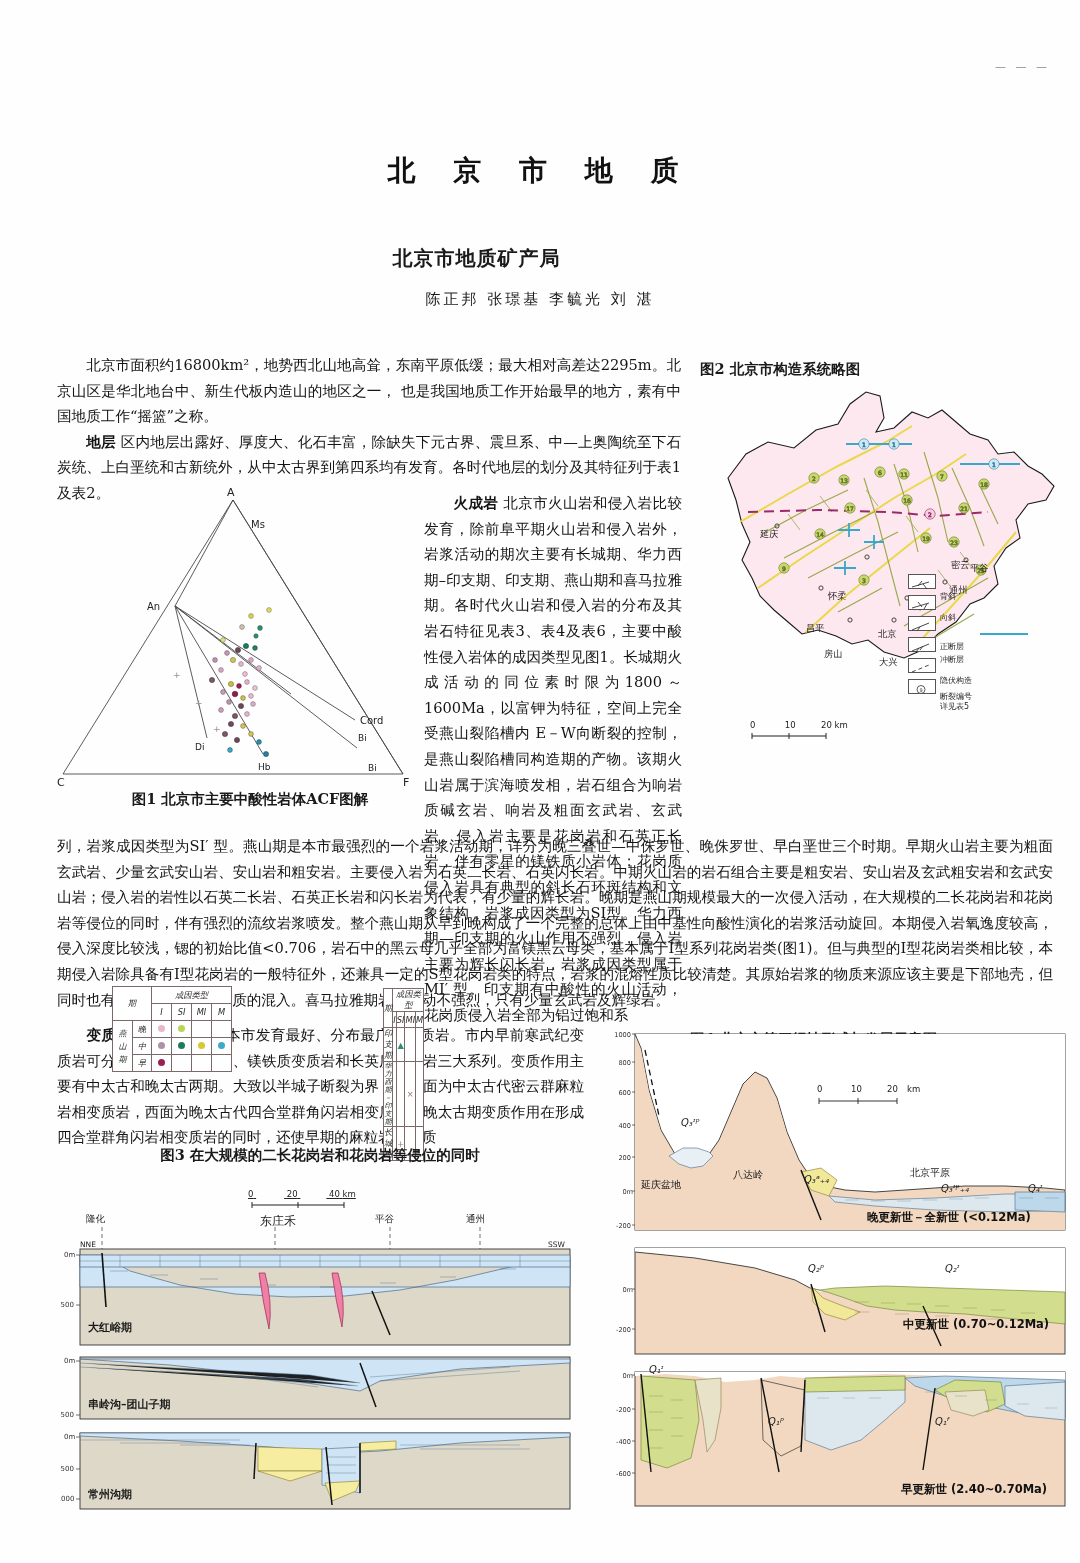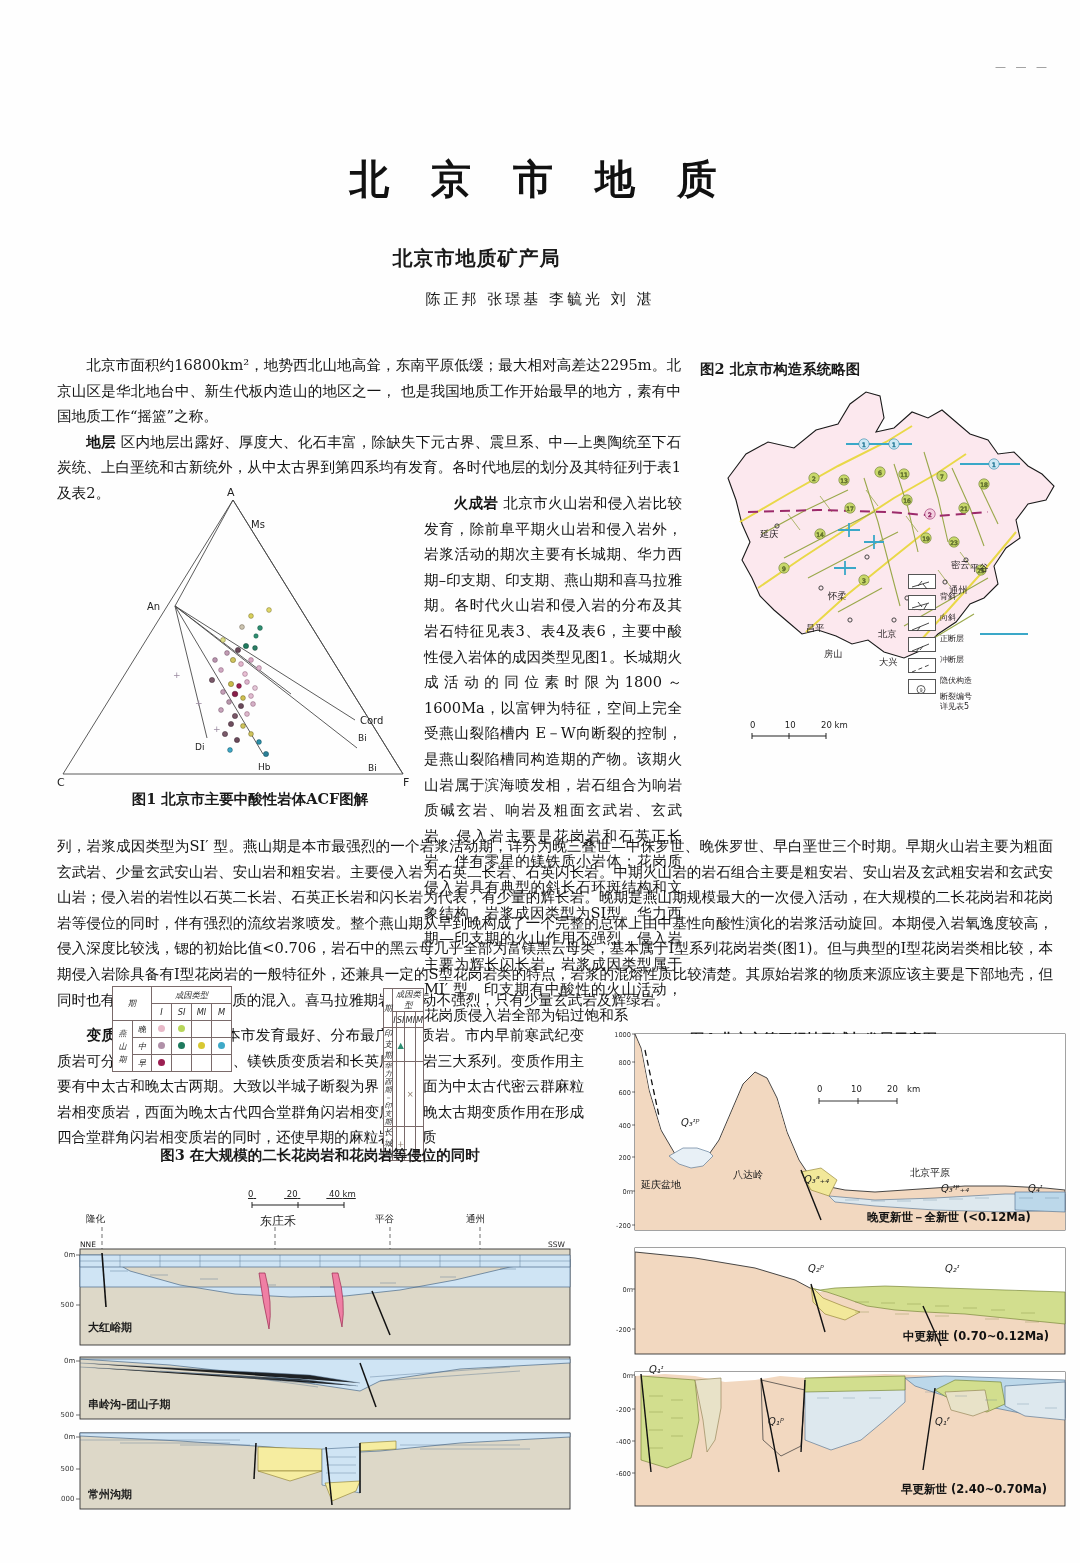--- a/index.html
+++ b/index.html
@@ -7,21 +7,21 @@
     width:1080px;height:1563px;position:relative;overflow:hidden;
     font-family:"DejaVu Sans","Liberation Sans",sans-serif;
     color:#1a1a1a;
   }
   .page{position:absolute;inset:0;background:#fefefe;}
 
   
   .corner-dashes{position:absolute;top:60px;right:30px;font-size:11px;letter-spacing:3px;color:#888;}
   .doc-title{
     position:absolute;top:152px;left:0;width:1080px;text-align:center;
-    font-size:40px;font-weight:bold;letter-spacing:14px;color:#111;
+    font-size:28px;font-weight:bold;letter-spacing:14px;color:#111;
     font-family:"DejaVu Sans","Liberation Sans",sans-serif;
   }
   .doc-org{
     position:absolute;top:245px;left:0;width:953px;text-align:center;
     font-size:20px;font-weight:bold;letter-spacing:1px;
   }
   .doc-authors{
     position:absolute;top:290px;left:0;width:1080px;text-align:center;
     font-size:15px;letter-spacing:3px;font-family:"DejaVu Serif","Liberation Serif",serif;
   }
@@ -398,21 +398,21 @@
             <path d="M3,8 L20,3 M9,2 l4,5 M15,9 l3,-5" stroke="#333" stroke-width=".9" fill="none"></path>
           </svg>
       </div>
       <div class="mleg" style="left:242px;top:215px">向斜</div>
 
       <div class="mlegbox" style="left:210px;top:234px">
         <svg width="24" height="11">
             <path d="M3,9 L20,2 M11,6 l-3,4" stroke="#333" stroke-width=".9" fill="none"></path>
           </svg>
       </div>
-      <div class="mleg" style="left:242px;top:236px">正断层</div>
+      <div class="mleg" style="left:242px;top:244px">正断层</div>
 
       <div class="mlegbox" style="left:210px;top:255px">
         <svg width="24" height="11">
             <path d="M3,9 L20,2 M10,6 l-3,4 M14,4 l-3,4" stroke="#333" stroke-width=".9" fill="none"></path>
           </svg>
       </div>
       <div class="mleg" style="left:242px;top:257px">冲断层</div>
 
       <div class="mlegbox" style="left:210px;top:276px">
         <svg width="24" height="11">
@@ -633,17 +633,17 @@
     <div class="q-sym" style="left:199px;top:154px">Q₃ᵃ₊₄</div>
     <div class="q-sym" style="left:336px;top:163px">Q₃ᶦᵖ₊₄</div>
     <div class="q-sym" style="left:423px;top:163px">Q₄ᶦ</div>
     <div class="q-sym" style="left:203px;top:243px">Q₂ᵖ</div>
     <div class="q-sym" style="left:340px;top:243px">Q₂ᶦ</div>
     <div class="q-sym" style="left:44px;top:344px">Q₁ᶦ</div>
     <div class="q-sym" style="left:163px;top:396px">Q₁ᵖ</div>
     <div class="q-sym" style="left:330px;top:396px">Q₁ᶠ</div>
 
     <div class="q-stage" style="left:262px;top:190px">晚更新世－全新世 (&lt;0.12Ma)</div>
-    <div class="q-stage" style="left:298px;top:309px">中更新世 (0.70~0.12Ma)</div>
+    <div class="q-stage" style="left:298px;top:297px">中更新世 (0.70~0.12Ma)</div>
     <div class="q-stage" style="left:296px;top:462px">早更新世 (2.40~0.70Ma)</div>
   </div>
 
 </div>
 
 </body></html>

